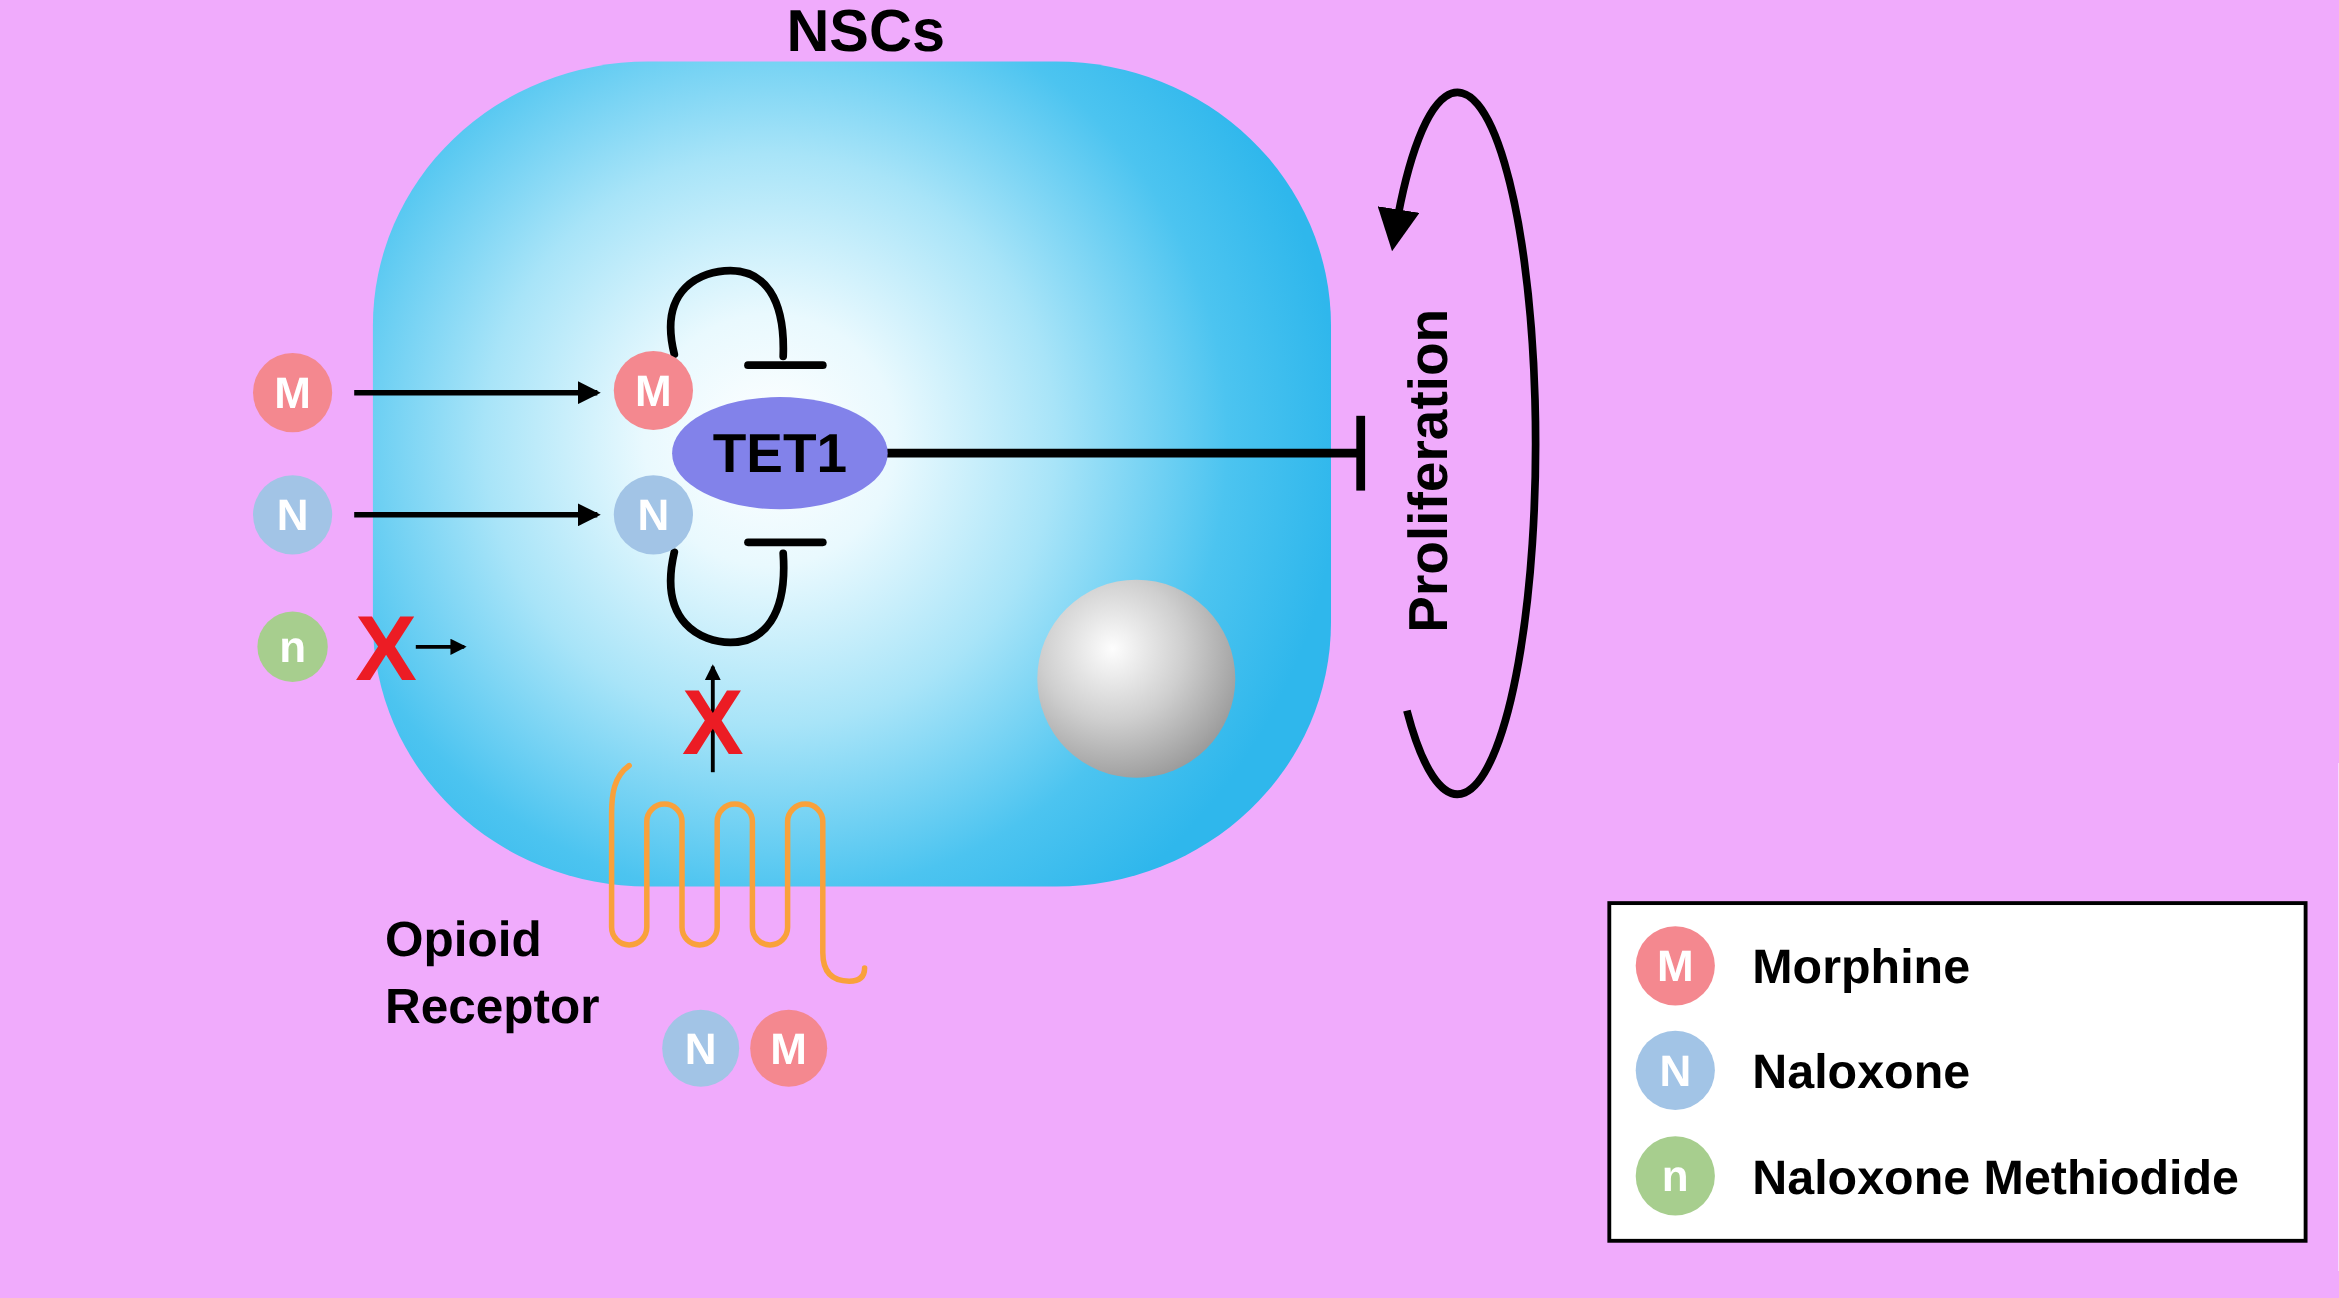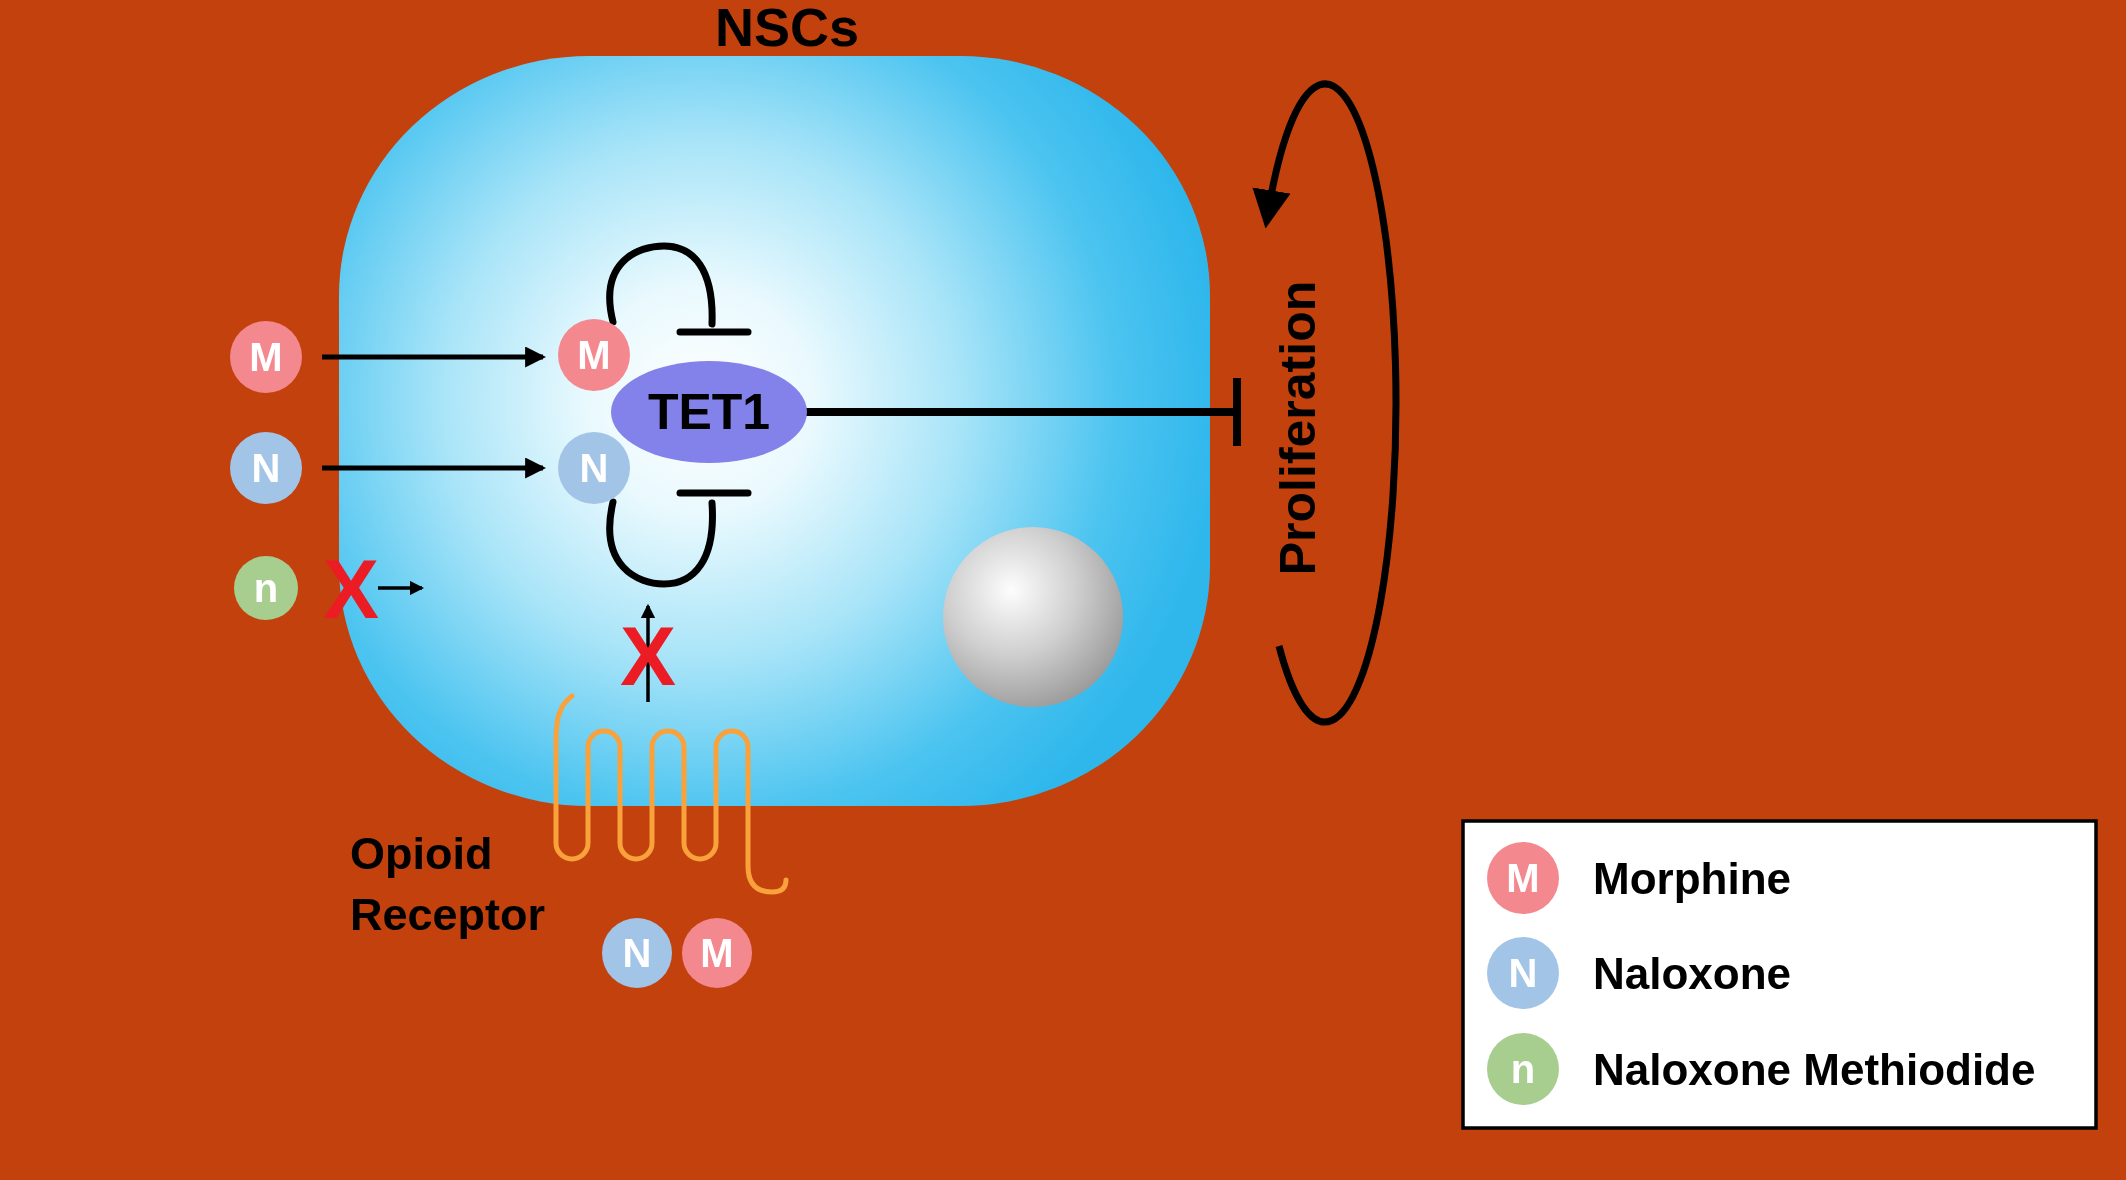--- a/index.html
+++ b/index.html
@@ -1,16 +1,16 @@
 <!DOCTYPE html>
 <html><head>
 <meta charset="utf-8">
 <style>
   html,body{margin:0;padding:0;background:#ffffff;}
-  .canvas{position:relative;width:2126px;height:1180px;background:#c2410c;overflow:hidden;
+  .canvas{position:relative;width:2126px;height:1180px;background:#f0abfc;overflow:hidden;
           font-family:"Liberation Sans",sans-serif;}
   svg{display:block;}
   text{font-family:"Liberation Sans",sans-serif;font-weight:bold;}
   .sym{fill:#ffffff;text-anchor:middle;}
   .blk-text{fill:#000000;}
   .ln{stroke:#000000;fill:none;}
   .xmark{text-anchor:middle;}
   .legend-label{fill:#000000;}
 </style>
 </head>

